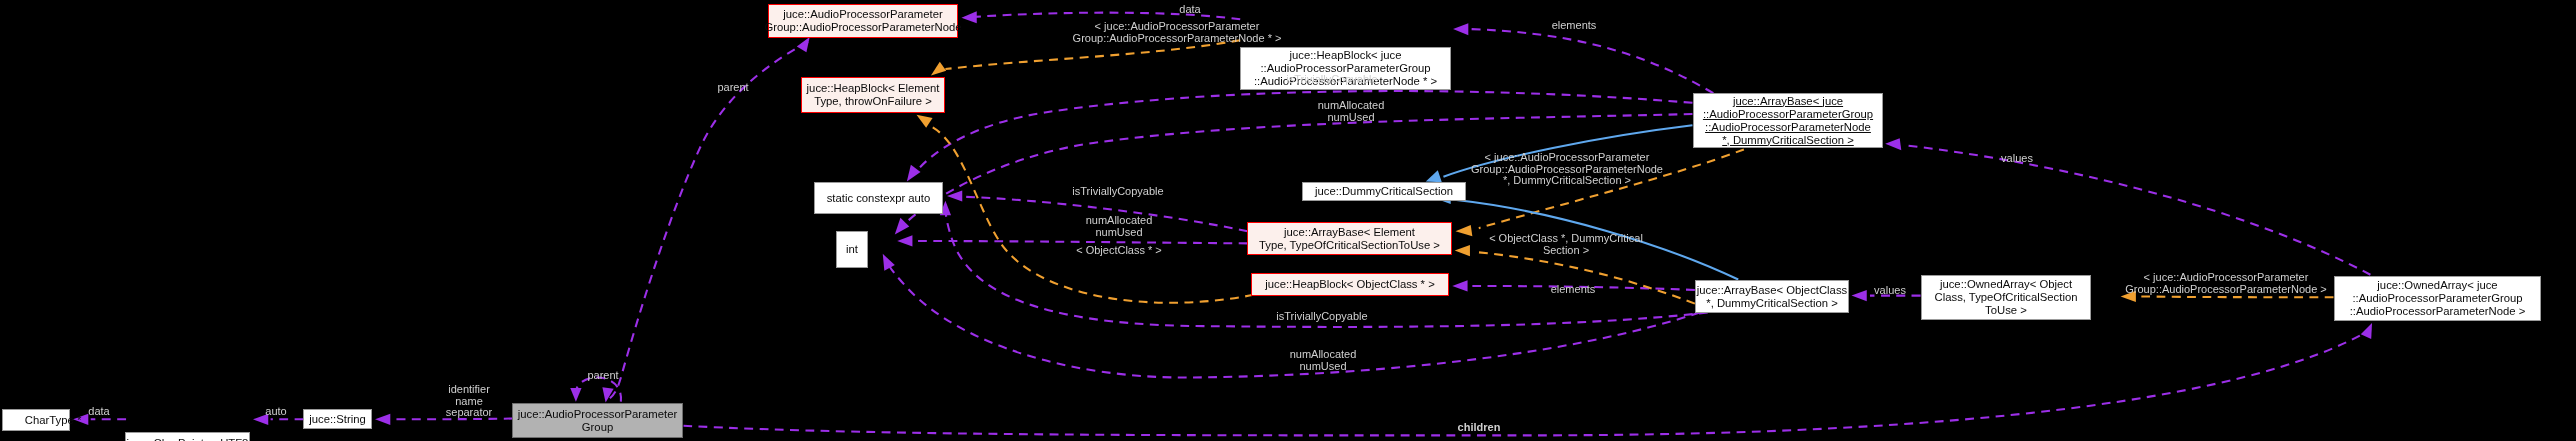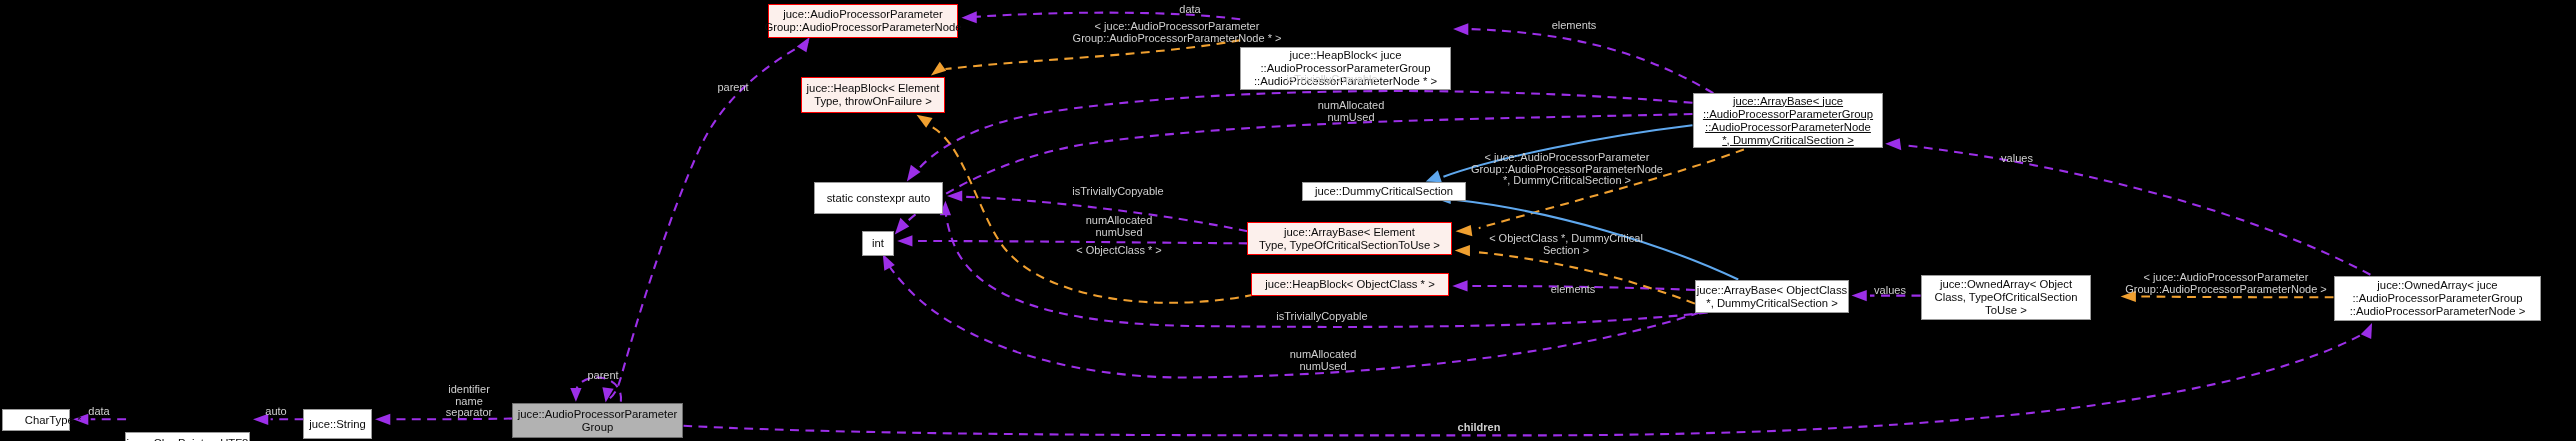--- a/index.html
+++ b/index.html
@@ -90,35 +90,35 @@
 ::AudioProcessorParameterGroup
 ::AudioProcessorParameterNode * &gt;</div>
       <div class="node red" style="left: 801px; top: 77px; width: 144px; height: 36px;">juce::HeapBlock&lt; Element
 Type, throwOnFailure &gt;</div>
       <div class="node white" style="left: 1693px; top: 93px; width: 190px; height: 55px; text-decoration: underline;">juce::ArrayBase&lt; juce
 ::AudioProcessorParameterGroup
 ::AudioProcessorParameterNode
 *, DummyCriticalSection &gt;</div>
       <div class="node white" style="left: 814px; top: 182px; width: 129px; height: 32px;">static constexpr auto</div>
       <div class="node white" style="left: 1268px; top: 182px; width: 164px; height: 19.3px; margin-left: 34px;">juce::DummyCriticalSection</div>
-      <div class="node white" style="left: 862px; top: 231px; width: 32px; height: 25px;">int</div>
+      <div class="node white" style="left: 836px; top: 231px; width: 32px; height: 37px;">int</div>
       <div class="node red" style="left: 1247px; top: 222px; width: 205px; height: 33px;">juce::ArrayBase&lt; Element
 Type, TypeOfCriticalSectionToUse &gt;</div>
       <div class="node red" style="left: 1251px; top: 273px; width: 198px; height: 22.5px;">juce::HeapBlock&lt; ObjectClass * &gt;</div>
       <div class="node white" style="left: 1695px; top: 280px; width: 154px; height: 33px;">juce::ArrayBase&lt; ObjectClass
 *, DummyCriticalSection &gt;</div>
       <div class="node white" style="left: 1921px; top: 275px; width: 170px; height: 45px;">juce::OwnedArray&lt; Object
 Class, TypeOfCriticalSection
 ToUse &gt;</div>
       <div class="node white" style="left: 2334px; top: 276px; width: 207px; height: 45px;">juce::OwnedArray&lt; juce
 ::AudioProcessorParameterGroup
 ::AudioProcessorParameterNode &gt;</div>
       <div class="node white" style="left: 2.4px; top: 409px; width: 68px; height: 22px; padding-left: 35px;">CharType *</div>
       <div class="node white" style="left: 125px; top: 432px; width: 125px; height: 22px;">juce::CharPointer_UTF8</div>
-      <div class="node white" style="left: 303px; top: 409px; width: 69px; height: 30px;">juce::String</div>
+      <div class="node white" style="left: 303px; top: 409px; width: 69px; height: 20px;">juce::String</div>
       <div class="node main" style="left: 512px; top: 403px; width: 171px; height: 35px;">juce::AudioProcessorParameter
 Group</div>
     </div>
   <div id="labels">
       <div class="edge-label" style="left: 1190px; top: 10.4px;">data</div>
       <div class="edge-label" style="left: 1177px; top: 33px;">&lt; juce::AudioProcessorParameter
 Group::AudioProcessorParameterNode * &gt;</div>
       <div class="edge-label" style="left: 1574px; top: 26px;">elements</div>
       <div class="edge-label" style="left: 1332px; top: 80px;">isTriviallyCopyable</div>
       <div class="edge-label" style="left: 1351px; top: 112px;">numAllocated

